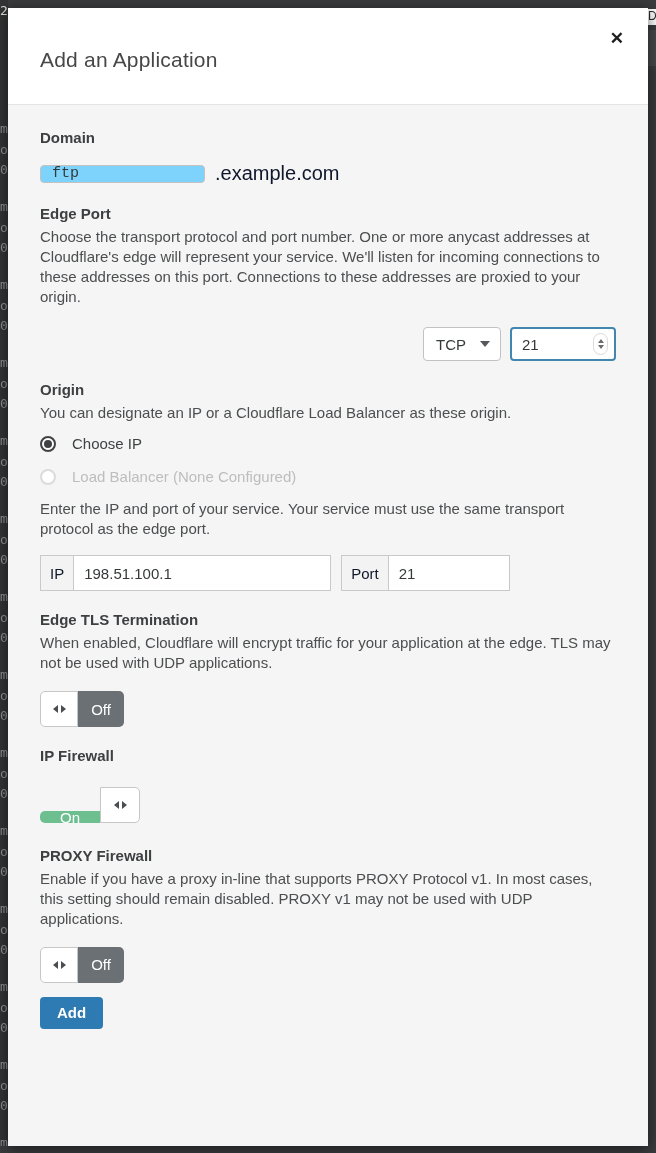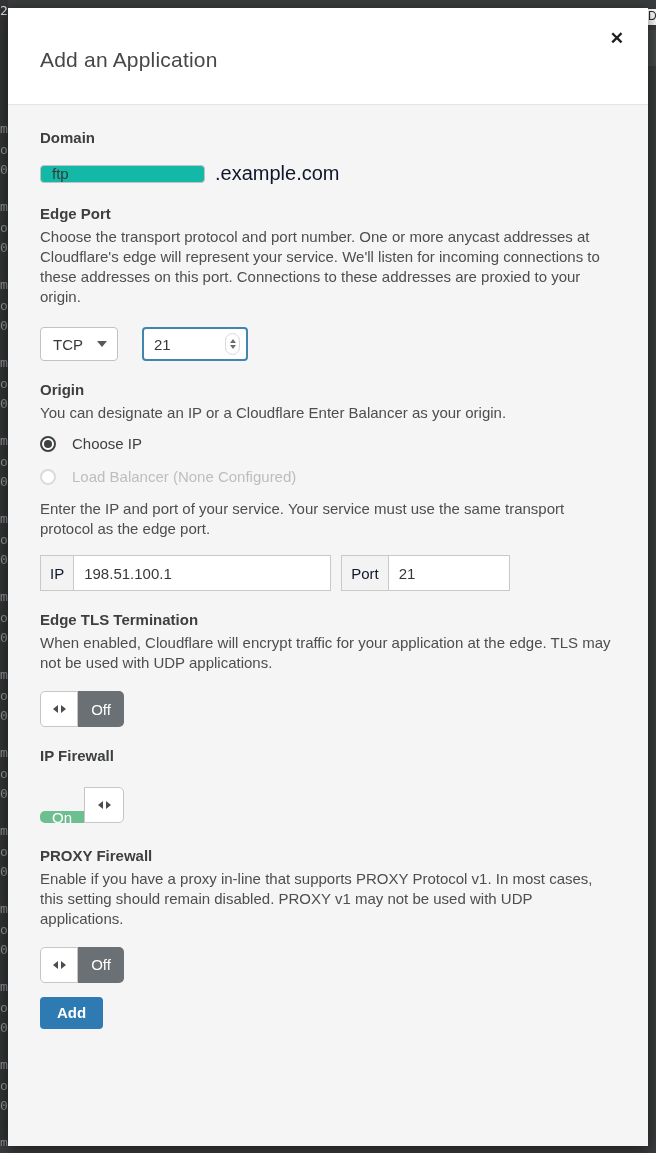--- a/index.html
+++ b/index.html
@@ -27,25 +27,25 @@
 
   .modal-body{padding:24px 32px 0 32px;}
   .section{margin-top:20px;}
   .section:first-child{margin-top:0;}
   .section-label{margin:0 0 5px 0;font-size:15px;font-weight:700;color:#3d3f40;}
   .desc{margin:0;font-size:15px;line-height:20px;color:#4c4e4f;}
 
   
   .row{display:flex;align-items:center;}
   .domain-row{margin-top:16px;}
-  .text-input{height:18px;box-sizing:border-box;border:1px solid #c2c2c2;border-radius:4px;padding:0 11px;font-size:15px;color:#36393a;background:#14b8a6;outline:none;font-family:Liberation Sans, sans-serif;}
+  .text-input{height:18px;box-sizing:border-box;border:1px solid #c2c2c2;border-radius:4px;padding:0 11px;font-size:15px;color:#36393a;background:#7dd3fc;outline:none;font-family:Liberation Mono, monospace;}
   .subdomain-input{width:165px;}
   .suffix{margin-left:10px;font-size:20px;color:#0f172a;}
 
-  .port-row{margin-top:20px;display:flex;gap:24px;}
+  .port-row{margin-top:20px;display:flex;gap:9px;justify-content:flex-end;}
   .select{width:78px;height:34px;box-sizing:border-box;border:1px solid #c2c2c2;border-radius:4px;background:#fff;display:flex;align-items:center;justify-content:space-between;padding:0 10px 0 12px;font-size:15px;color:#36393a;cursor:pointer;}
   .chevron-down{width:0;height:0;border-left:5px solid transparent;border-right:5px solid transparent;border-top:6px solid #55595b;}
   .numbox{width:106px;height:34px;box-sizing:border-box;border:2px solid #4186ae;border-radius:4px;background:#fff;display:flex;align-items:center;justify-content:space-between;padding:0 6px 0 10px;}
   .numbox input{border:none;outline:none;width:52px;font-size:15px;color:#36393a;padding:0;background:transparent;font-family:inherit;}
   .spinner{width:15px;height:22px;box-sizing:border-box;border:1px solid #d9d9d9;border-radius:8px;display:flex;flex-direction:column;align-items:center;justify-content:center;gap:2px;cursor:pointer;}
   .tri-up{width:0;height:0;border-left:3px solid transparent;border-right:3px solid transparent;border-bottom:4px solid #6a6d6e;}
   .tri-down{width:0;height:0;border-left:3px solid transparent;border-right:3px solid transparent;border-top:4px solid #6a6d6e;}
 
   
   .radio-row{display:flex;align-items:center;height:25px;margin-top:8px;cursor:pointer;}
@@ -61,21 +61,21 @@
   .igroup{display:flex;height:36px;box-sizing:border-box;}
   .prefix{background:#f3f3f3;border:1px solid #c9c9c9;border-right:none;display:flex;align-items:center;padding:0 9px;font-size:15px;color:#0f172a;}
   .ifield{border:1px solid #c9c9c9;background:#fff;font-size:15px;color:#36393a;padding:0 10px;outline:none;box-sizing:border-box;font-family:inherit;}
   .ip-field{width:258px;}
   .port-field{width:122px;}
 
   
   .toggle{margin-top:18px;display:inline-flex;height:36px;cursor:pointer;}
   .seg{display:flex;align-items:center;justify-content:center;font-size:15px;color:#fff;box-sizing:border-box;}
   .seg-gray{background:var(--toggle-gray,#6b7075);width:46px;border-radius:0 5px 5px 0;}
-  .seg-green{background:var(--toggle-green,#6ebf90);width:44px;border-radius:5px 0 0 5px;margin-top:24px;}
+  .seg-green{background:var(--toggle-green,#6ebf90);width:60px;border-radius:5px 0 0 5px;margin-top:24px;}
   .handle{background:#fff;border:1px solid #c6c6c6;box-sizing:border-box;display:flex;align-items:center;justify-content:center;gap:3px;}
   .handle-left{width:38px;border-radius:5px 0 0 5px;}
   .handle-right{width:40px;border-radius:0 5px 5px 0;}
   .tri-l{width:0;height:0;border-top:4px solid transparent;border-bottom:4px solid transparent;border-right:5px solid #4a4e50;}
   .tri-r{width:0;height:0;border-top:4px solid transparent;border-bottom:4px solid transparent;border-left:5px solid #4a4e50;}
 
   
   .footer{display:flex;justify-content:flex-start;margin-top:14px;}
   .add-btn{background:var(--accent,#2e7bb4);color:#fff;border:none;border-radius:4px;height:32px;padding:0 17px;font-size:15px;font-weight:700;cursor:pointer;font-family:inherit;}
 </style>
@@ -160,21 +160,21 @@
           <span class="spinner">
             <span class="tri-up"></span>
             <span class="tri-down"></span>
           </span>
         </div>
       </div>
     </div>
 
     <div class="section">
       <h2 class="section-label">Origin</h2>
-      <p class="desc">You can designate an IP or a Cloudflare Enter Balancer as your origin.</p>
+      <p class="desc">You can designate an IP or a Cloudflare Load Balancer as these origin.</p>
 
       <div class="radio-row">
         <span class="radio">
             <span class="dot"></span>
           </span>
         <span class="radio-label">Choose IP</span>
       </div>
       <div class="radio-row">
         <span class="radio disabled"></span>
         <span class="radio-label disabled">Load Balancer (None Configured)</span>

